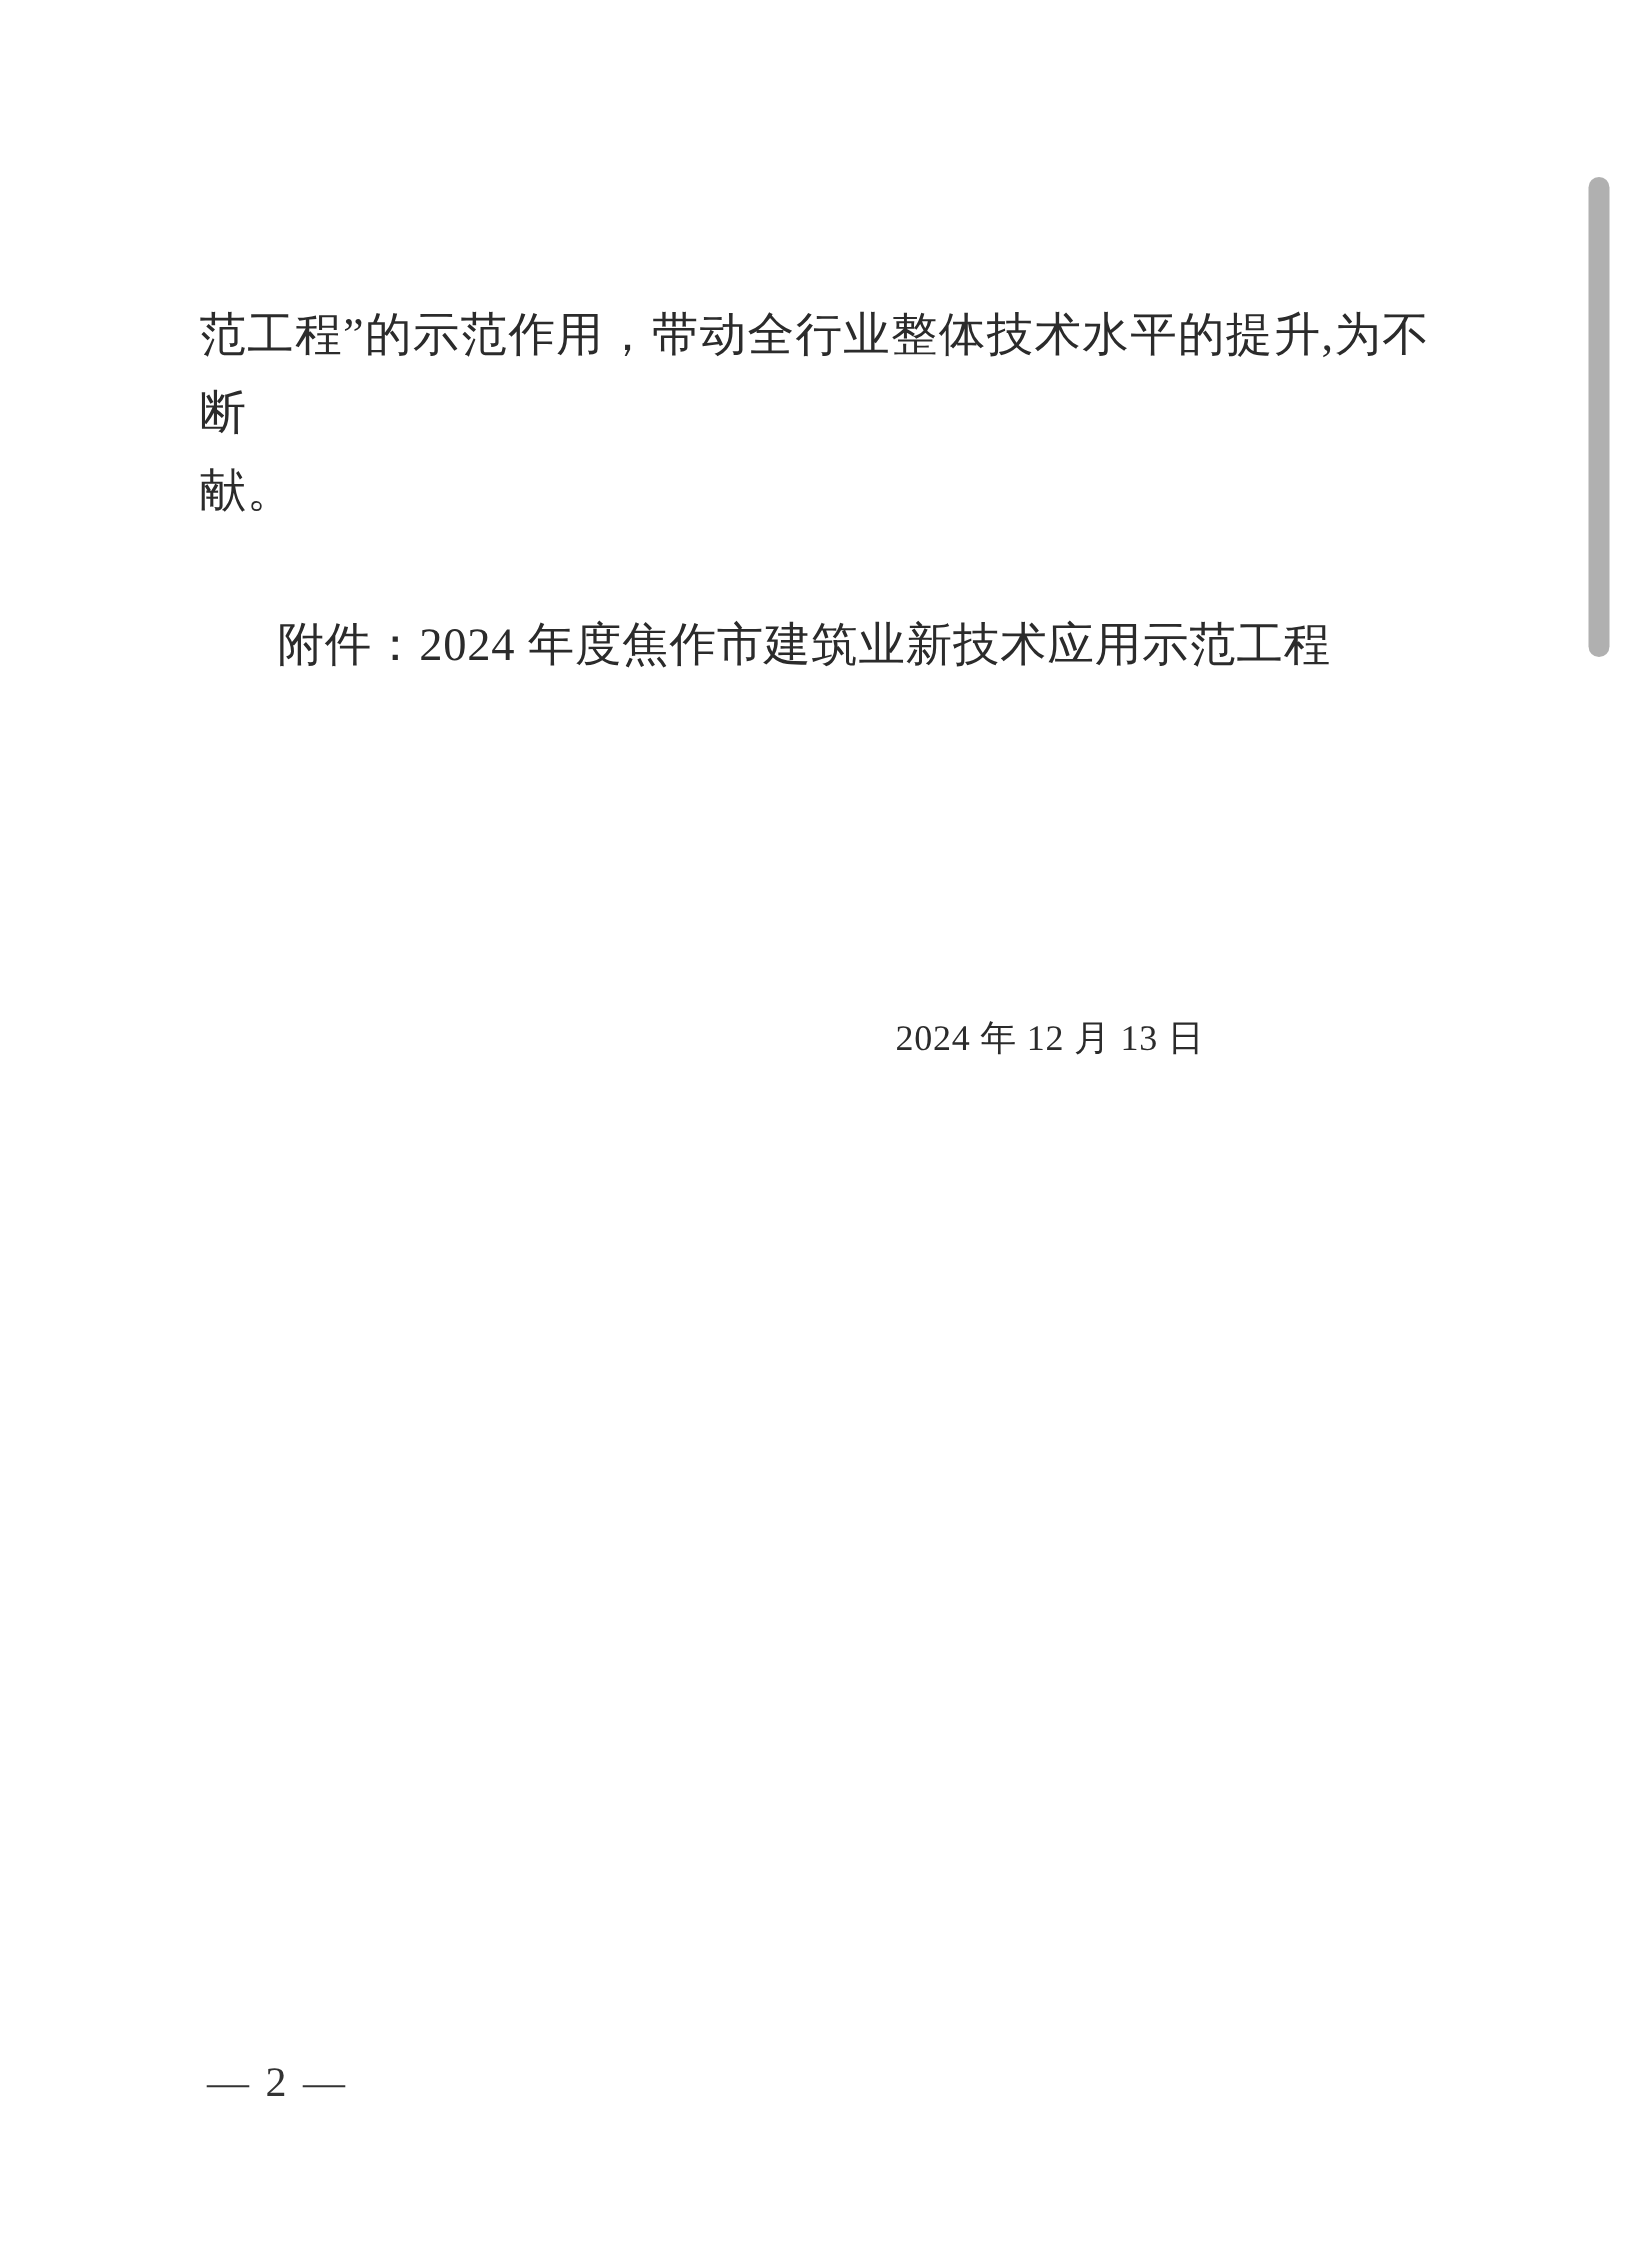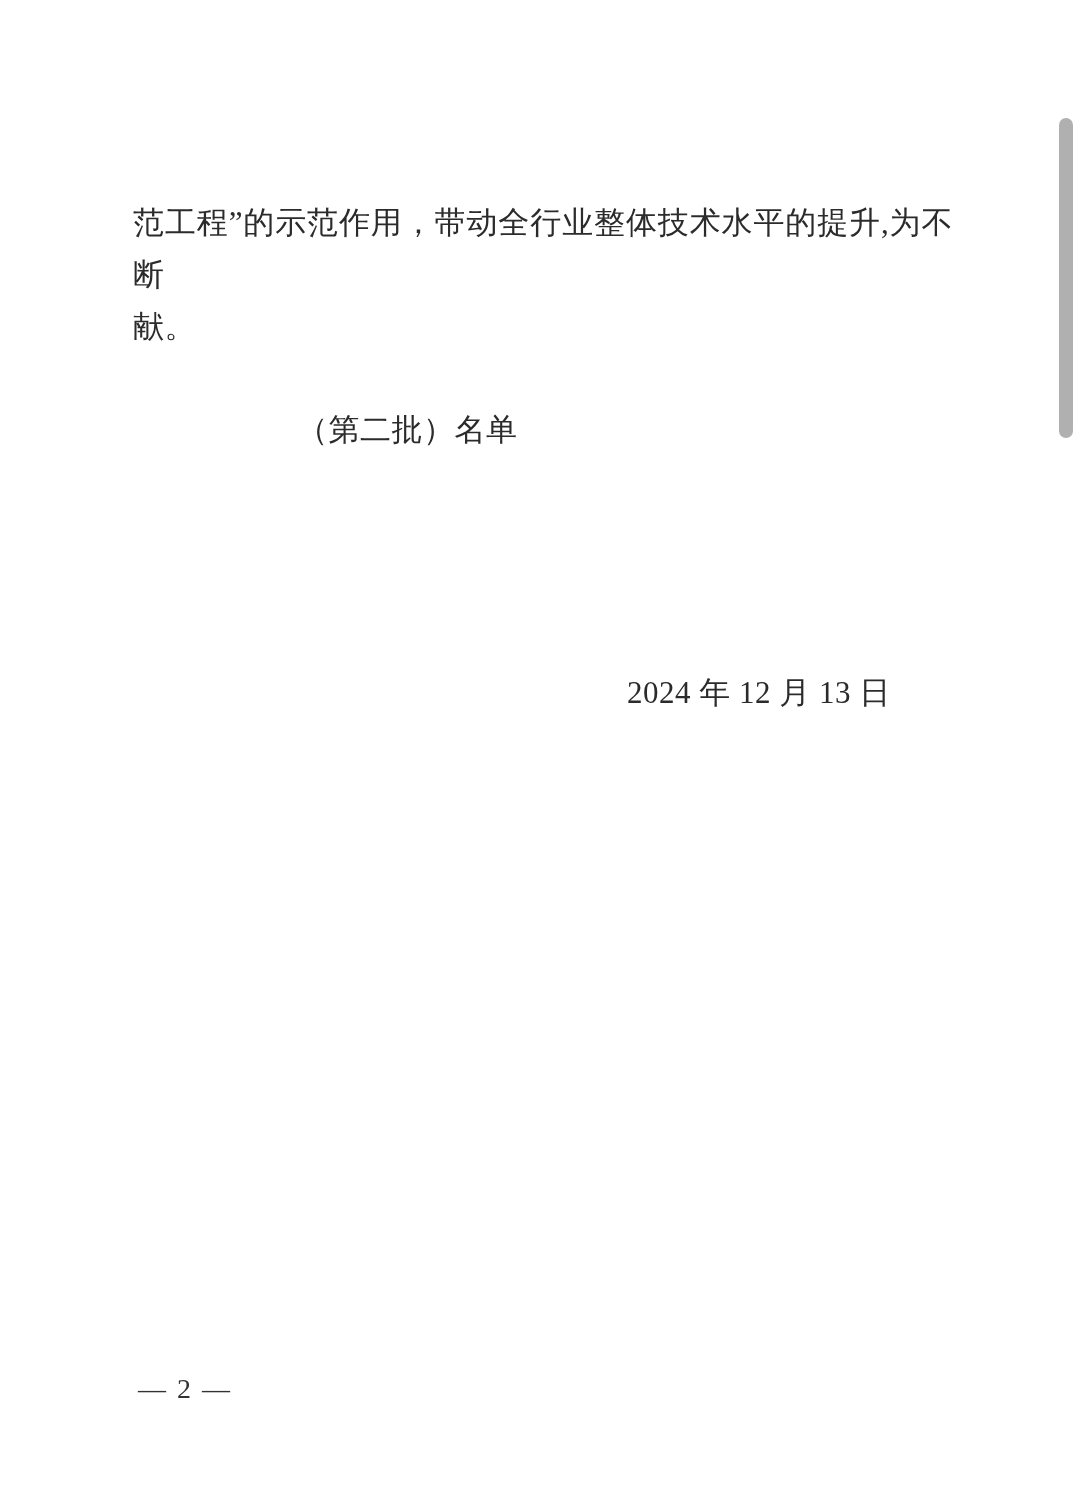--- a/index.html
+++ b/index.html
@@ -48,23 +48,23 @@
     font-size: 31px;
     line-height: 48px;
     letter-spacing: 0.5px;
   }
   .attachment .att-line2 {
     padding-left: 112px;
   }
   
   .doc-date {
     position: absolute;
-    left: 627px;
+    left: 597px;
     top: 667px;
-    font-size: 31px;
+    font-size: 24px;
     line-height: 52px;
     letter-spacing: 0.5px;
   }
   
   .page-number {
     position: absolute;
     left: 138px;
     top: 1372px;
     font-size: 28px;
     line-height: 34px;
@@ -94,21 +94,21 @@
 <body>
 
 <div class="page">
 
   <div class="paragraph">
     <div class="para-line">范工程”的示范作用，带动全行业整体技术水平的提升,为不断</div>
     <div class="para-line last">献。</div>
   </div>
 
   <div class="attachment">
-    <div class="att-line2">（第二批）名单</div>
+    <div class="att-line1">附件：2024 年度焦作市建筑业新技术应用示范工程</div>
   </div>
 
   <div class="doc-date">2024 年 12 月 13 日</div>
 
   <div class="page-number">— 2 —</div>
 
   <div class="scrollbar-track"></div>
   <div class="scrollbar-thumb"></div>
 
 </div>

